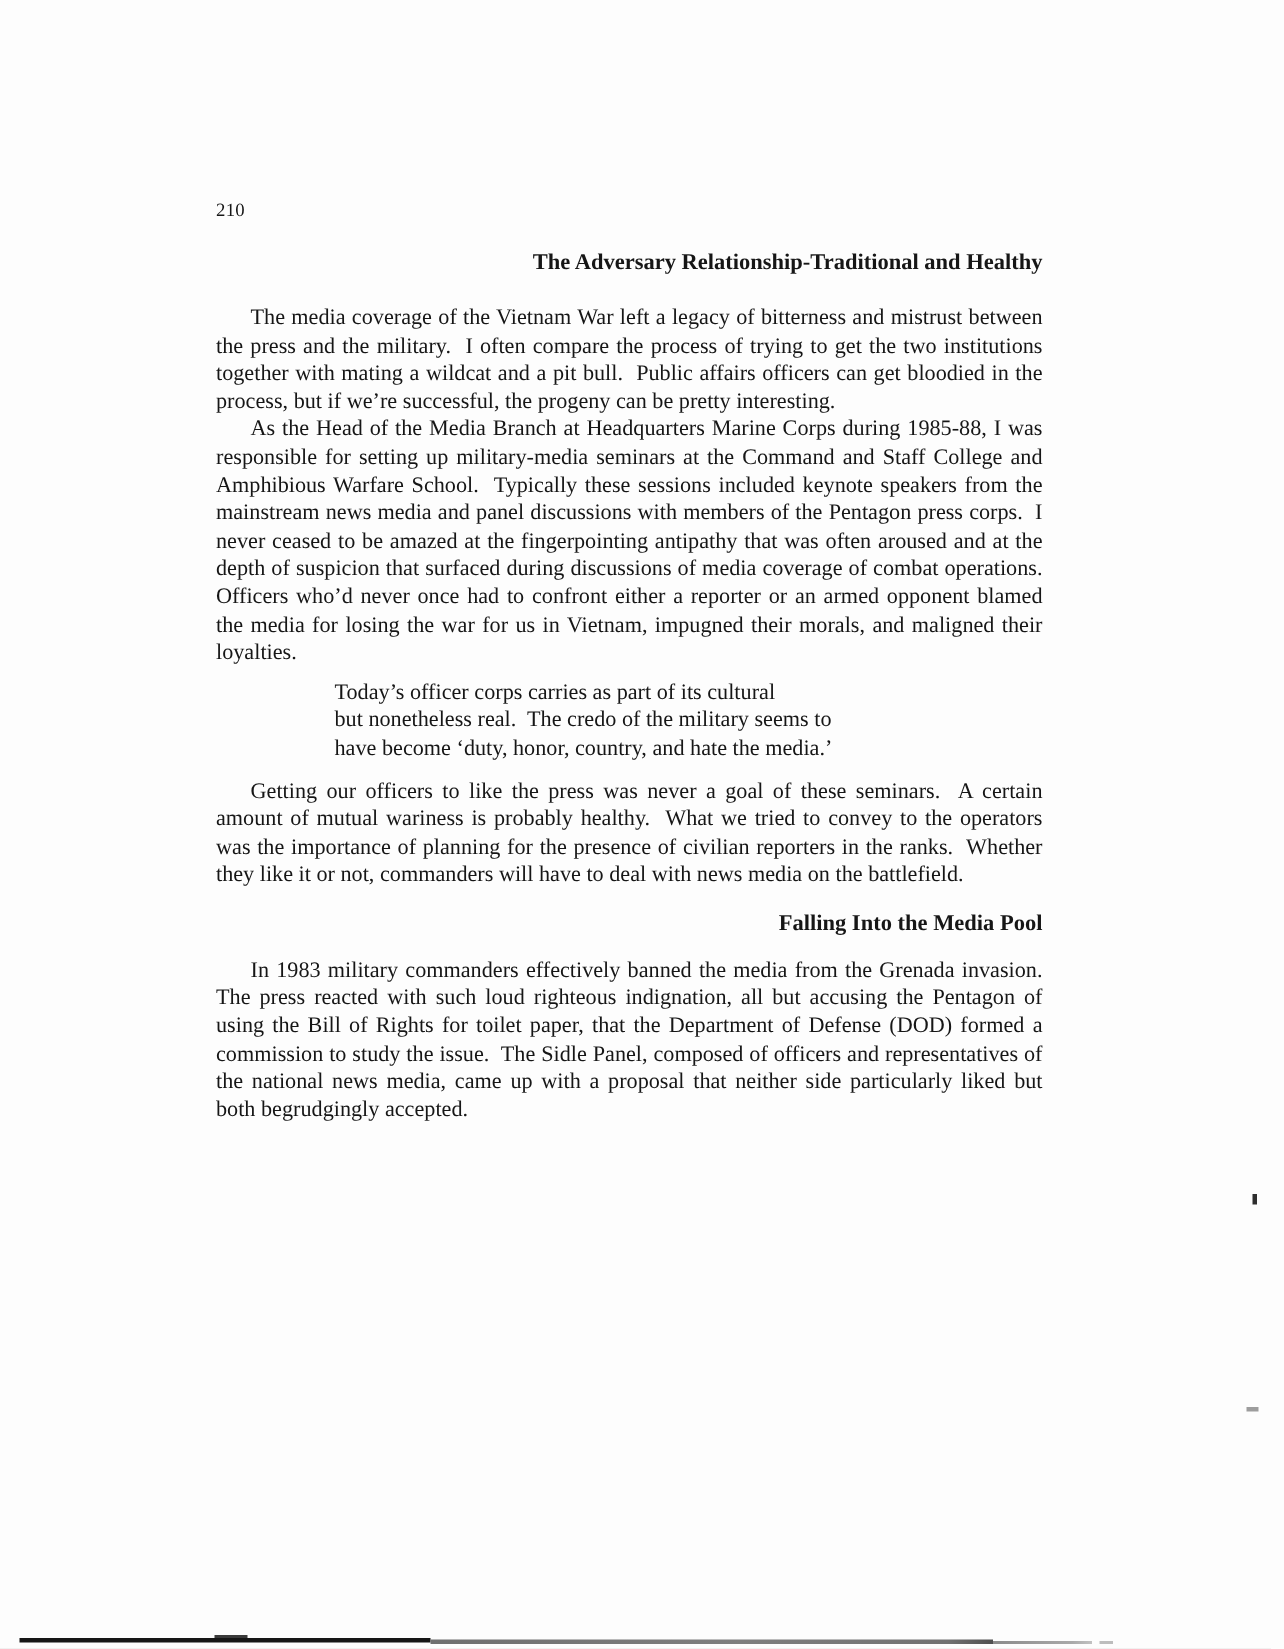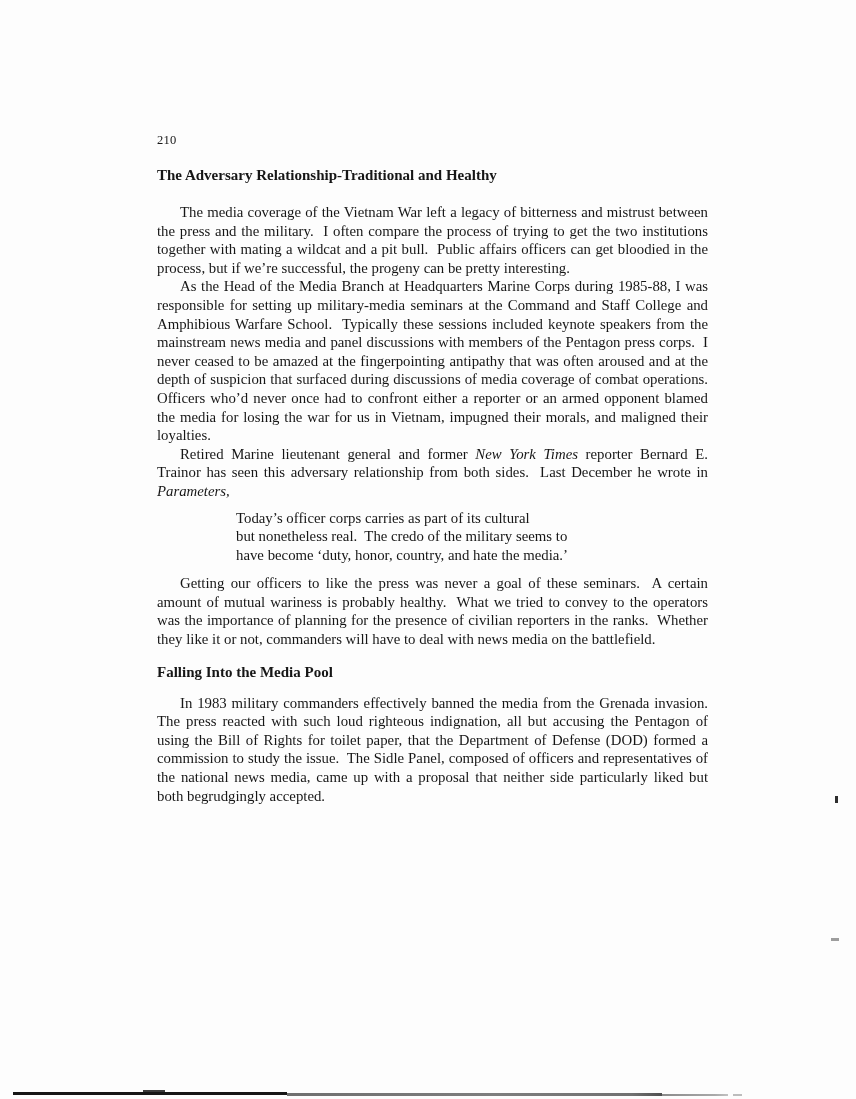--- a/index.html
+++ b/index.html
@@ -7,21 +7,21 @@
     position: relative;
     width: 856px;
     height: 1099px;
     background: #fdfdfd;
     font-family: "Liberation Serif", serif;
     color: #161616;
     overflow: hidden;
   }
   .content {
     position: absolute;
-    left: 157px;
+    left: 144px;
     top: 133px;
     width: 551px;
   }
   .running-head {
     display: flex;
     justify-content: space-between;
     align-items: baseline;
     font-size: 12.5px;
     letter-spacing: 0.2px;
     line-height: 14px;
@@ -32,21 +32,21 @@
     line-height: 18.6px;
     text-align: justify;
     text-indent: 23px;
     white-space: pre-wrap;
   }
   .no-indent { text-indent: 0 !important; }
   .p1 { margin-top: 20px !important; }
   .section-heading {
     font-size: 15px;
     font-weight: bold;
-    text-align: left;
+    text-align: right;
     line-height: 18px;
   }
   .heading-1 { margin: 19px 0 19px 0; }
   .heading-2 { margin: 14px 0 13px 0; }
   .p5 { margin-top: 10px !important; }
   .blockquote {
     margin: 8px 0 10px 79px;
     width: 356px;
     font-size: 14.8px;
     line-height: 18.6px;
@@ -94,21 +94,20 @@
         <span>210</span>
       </div>
 
 
     <div class="section-heading heading-1">The Adversary Relationship-Traditional and Healthy</div>
 
     <p>The media coverage of the Vietnam War left a legacy of bitterness and mistrust between the press and the military.  I often compare the process of trying to get the two institutions together with mating a wildcat and a pit bull.  Public affairs officers can get bloodied in the process, but if we’re successful, the progeny can be pretty interesting.</p>
 
     <p>As the Head of the Media Branch at Headquarters Marine Corps during 1985-88, I was responsible for setting up military-media seminars at the Command and Staff College and Amphibious Warfare School.  Typically these sessions included keynote speakers from the mainstream news media and panel discussions with members of the Pentagon press corps.  I never ceased to be amazed at the fingerpointing antipathy that was often aroused and at the depth of suspicion that surfaced during discussions of media coverage of combat operations.  Officers who’d never once had to confront either a reporter or an armed opponent blamed the media for losing the war for us in Vietnam, impugned their morals, and maligned their loyalties.</p>
 
-    <p><span>Retired Marine lieutenant general and former </span><i>New York Times</i><span> reporter Bernard E. Trainor has seen this adversary relationship from both sides.  Last December he wrote in </span><i>Parameters,</i></p>
 
     <div class="blockquote">
       <div class="q-line">Today’s officer corps carries as part of its cultural</div>
       <div class="q-line">but nonetheless real.  The credo of the military seems to</div>
       <div class="q-line">have become ‘duty, honor, country, and hate the media.’</div>
     </div>
 
     <p class="p5">Getting our officers to like the press was never a goal of these seminars.  A certain amount of mutual wariness is probably healthy.  What we tried to convey to the operators was the importance of planning for the presence of civilian reporters in the ranks.  Whether they like it or not, commanders will have to deal with news media on the battlefield.</p>
 
     <div class="section-heading heading-2">Falling Into the Media Pool</div>

